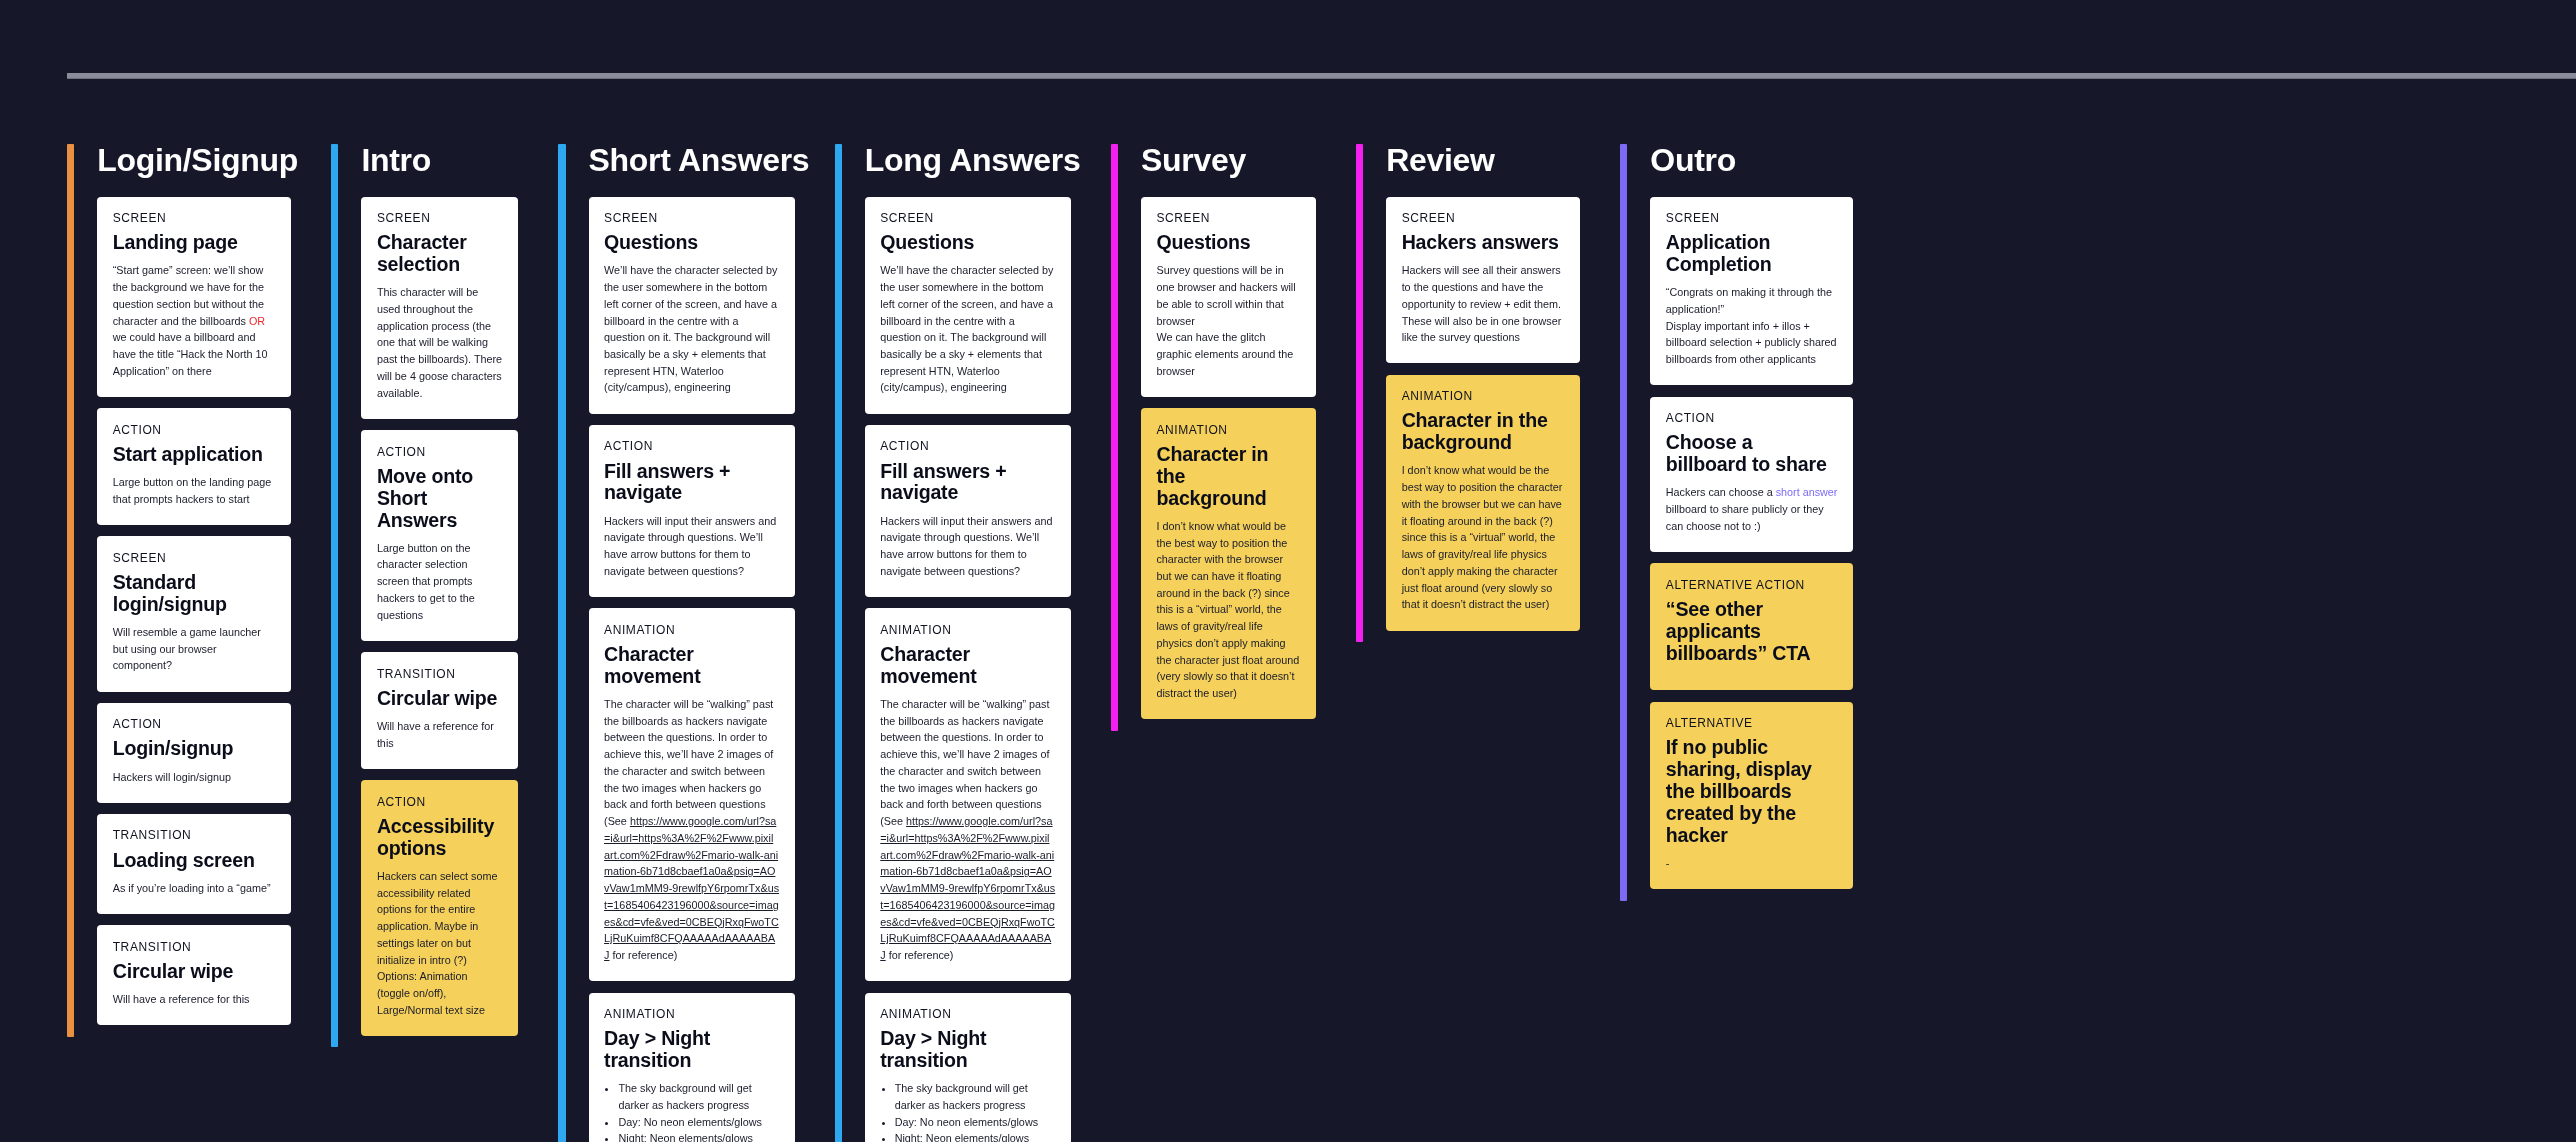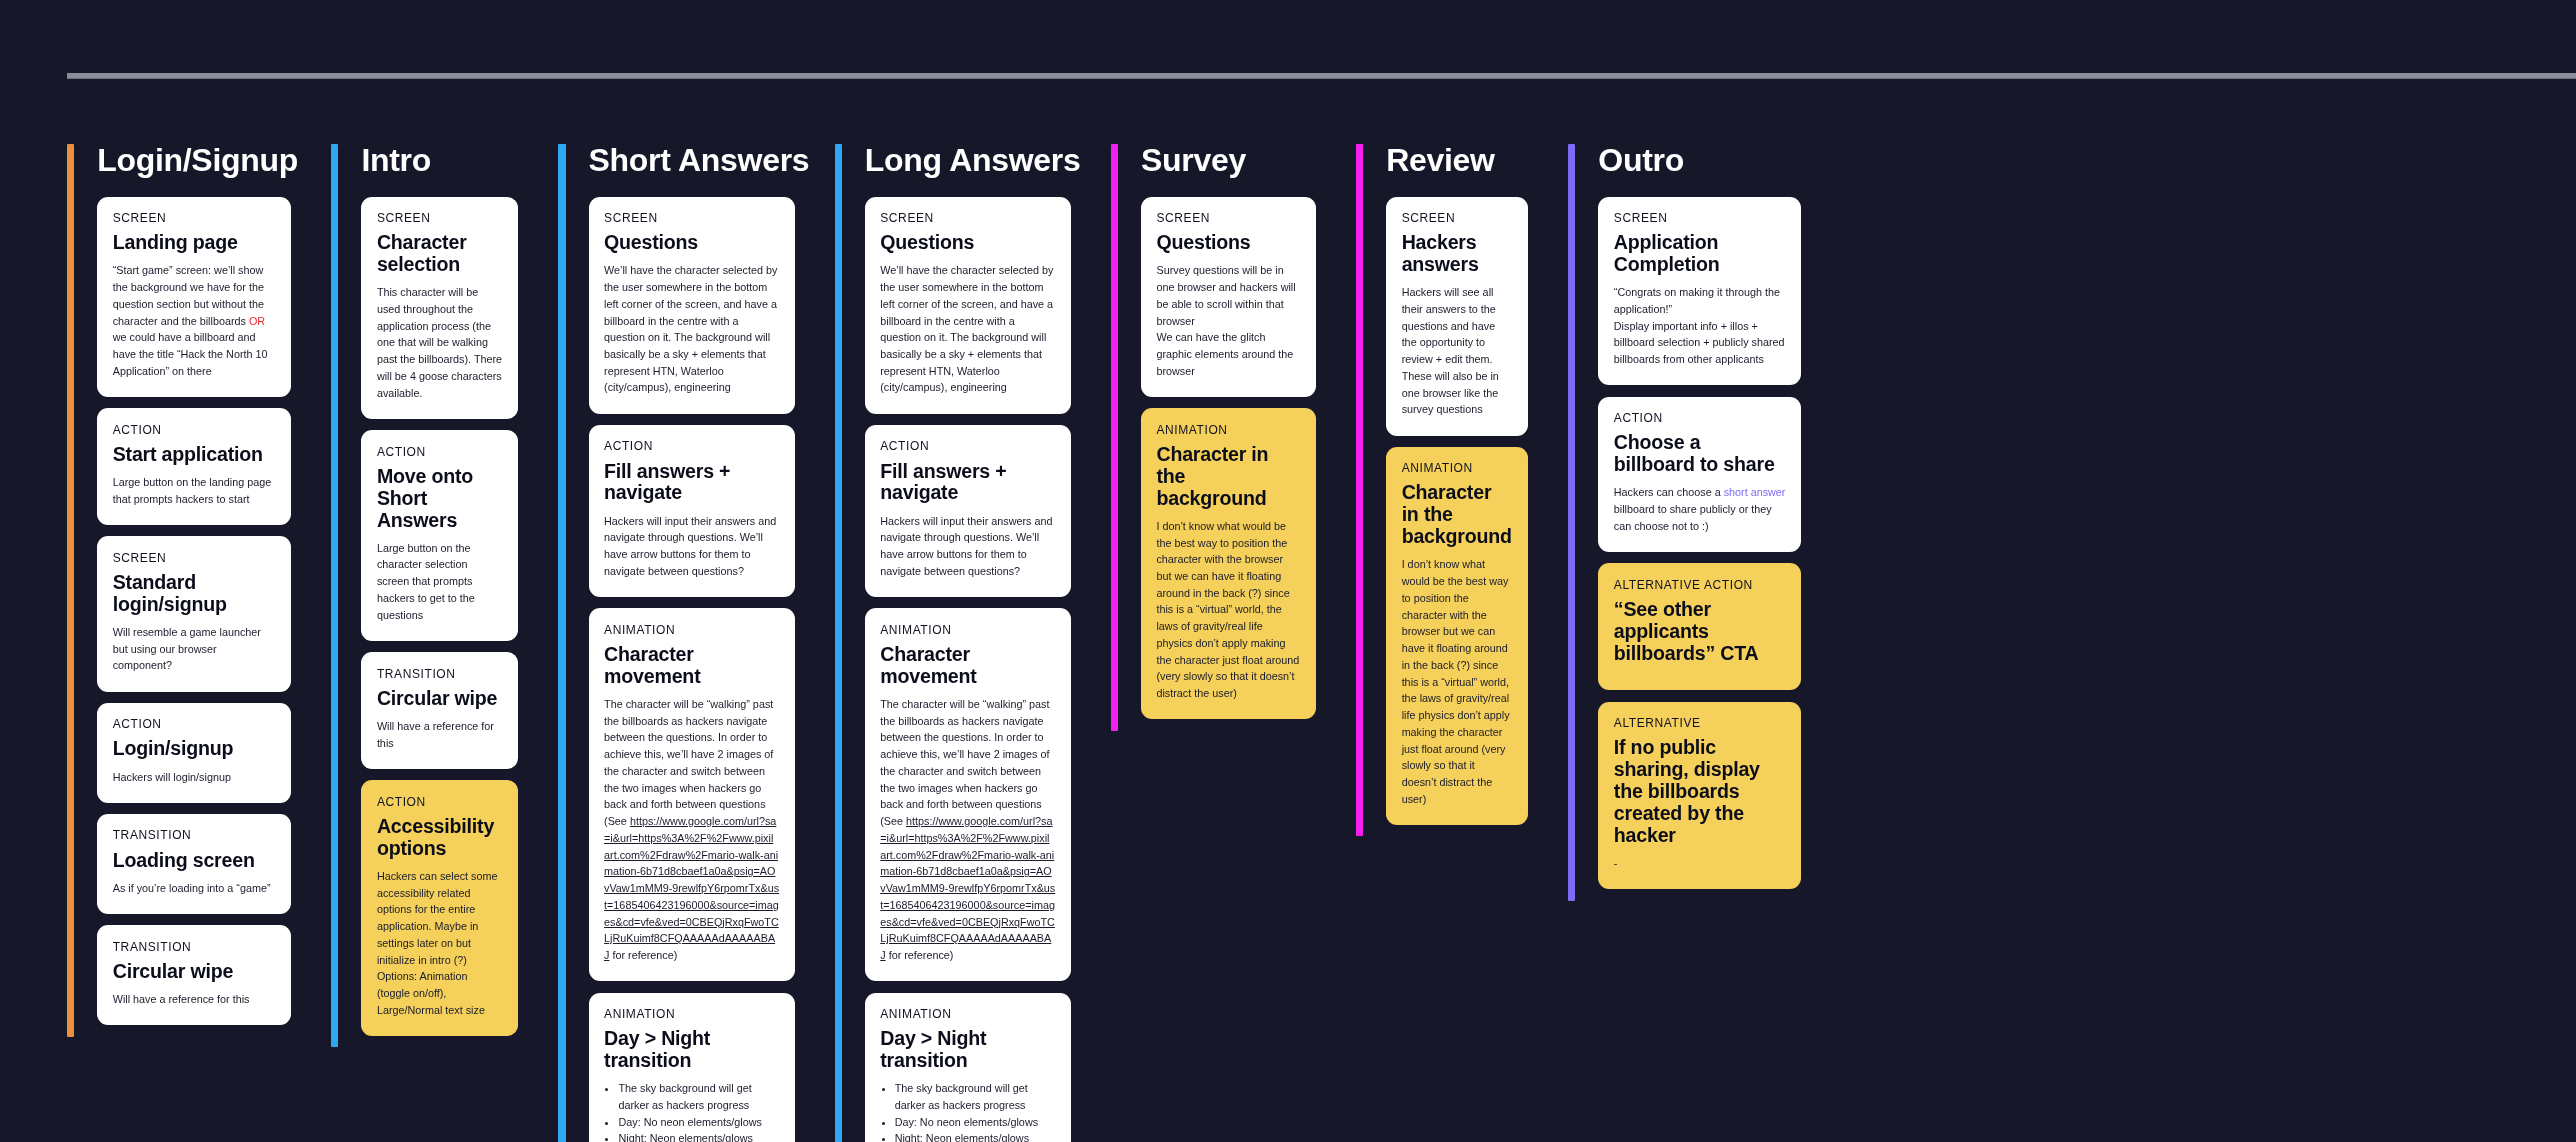--- a/index.html
+++ b/index.html
@@ -58,21 +58,21 @@
     font-weight: 700;
     letter-spacing: -0.3px;
     line-height: 1.0;
     margin-bottom: 20.6px;
     white-space: nowrap;
   }
 
   
   .card {
     background: #FFFFFF;
-    border-radius: 11px;
+    border-radius: 4px;
     padding: 14.4px 15.5px 17.5px 15.5px;
     margin-bottom: 11.3px;
   }
   .card.yellow { background: #F5D05A; }
   .card-kind {
     font-size: 12px;
     letter-spacing: 0.6px;
     color: #101220;
     font-weight: 400;
     margin-bottom: 7.2px;
@@ -288,21 +288,21 @@
             <div class="card-kind">ANIMATION</div>
             <div class="card-title">Character in the background</div>
             <div class="card-desc">
               <p><span>I don’t know what would be the best way to position the character with the browser but we can have it floating around in the back (?) since this is a “virtual” world, the laws of gravity/real life physics don’t apply making the character just float around (very slowly so that it doesn’t distract the user)</span></p>
             </div>
           </div>
         </div>
       </div>
       <div class="column" style="margin-left: 40px;">
         <div class="accent-bar" style="background: rgb(243, 32, 240);"></div>
-        <div class="col-body" style="width: 142px;">
+        <div class="col-body" style="width: 194px;">
           <div class="col-title">Review</div>
           <div class="card">
             <div class="card-kind">SCREEN</div>
             <div class="card-title">Hackers answers</div>
             <div class="card-desc">
               <p><span>Hackers will see all their answers to the questions and have the opportunity to review + edit them. These will also be in one browser like the survey questions</span></p>
             </div>
           </div>
           <div class="card yellow">
             <div class="card-kind">ANIMATION</div>

